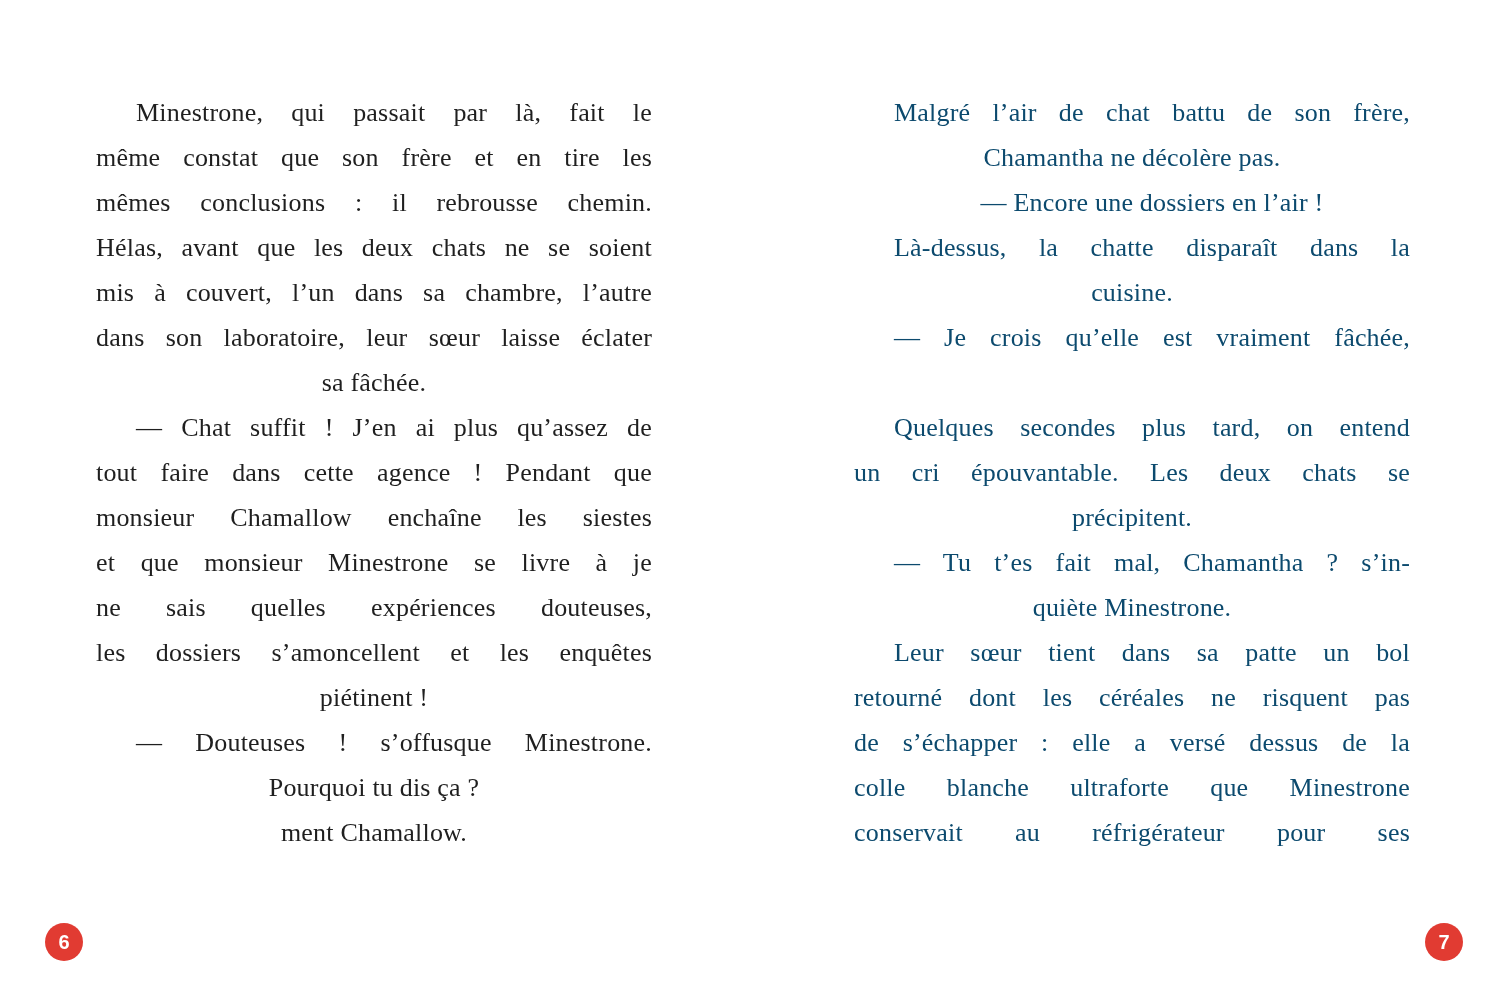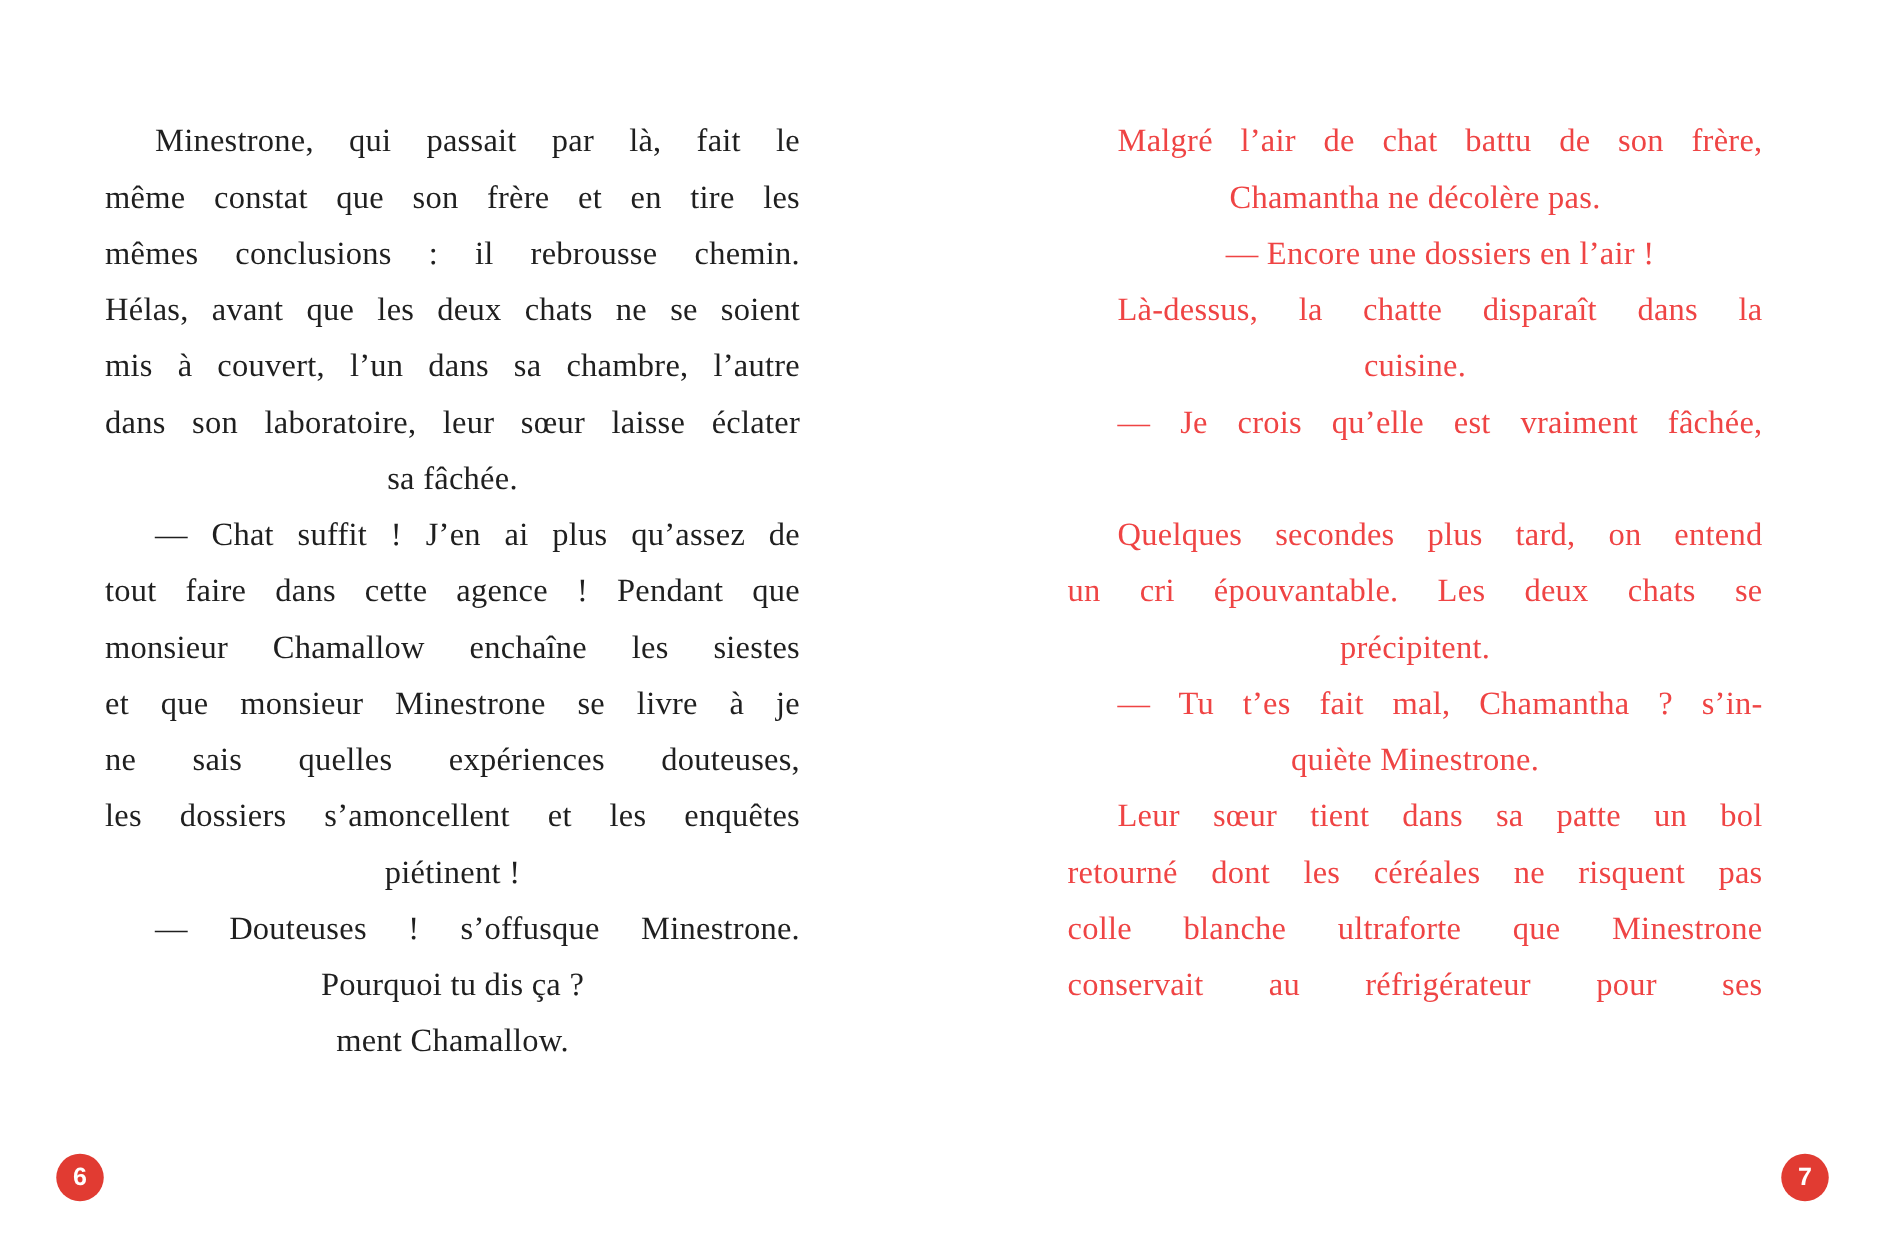--- a/index.html
+++ b/index.html
@@ -17,21 +17,21 @@
   }
   .text-block {
     position: absolute;
     top: 90px;
     width: 556px;
     font-size: 26px;
     line-height: 45px;
     color: #1f1f1f;
     letter-spacing: 0.2px;
   }
-  .text-block.left  { left: 84px; }
+  .text-block.left  { left: 96px; }
   .text-block.right { left: 854px; }
   .line {
     height: 45px;
     overflow: hidden;
     text-align: center;
     white-space: normal;
   }
   .line.justify {
     text-align: justify;
     text-align-last: justify;
@@ -72,35 +72,36 @@
       <div class="line justify">monsieur Chamallow enchaîne les siestes</div>
       <div class="line justify">et que monsieur Minestrone se livre à je</div>
       <div class="line justify">ne sais quelles expériences douteuses,</div>
       <div class="line justify">les dossiers s’amoncellent et les enquêtes</div>
       <div class="line">piétinent !</div>
       <div class="line justify indent">— Douteuses ! s’offusque Minestrone.</div>
       <div class="line">Pourquoi tu dis ça ?</div>
       <div class="line">ment Chamallow.</div>
     </div>
 
-  <div class="text-block right" style="color: #ef4444;">
+  <div class="text-block right" style="color: #0c4a6e;">
       <div class="line justify indent">Malgré l’air de chat battu de son frère,</div>
       <div class="line">Chamantha ne décolère pas.</div>
       <div class="line indent">— Encore une dossiers en l’air !</div>
       <div class="line justify indent">Là-dessus, la chatte disparaît dans la</div>
       <div class="line">cuisine.</div>
       <div class="line justify indent">— Je crois qu’elle est vraiment fâchée,</div>
       <div class="line"></div>
       <div class="line justify indent">Quelques secondes plus tard, on entend</div>
       <div class="line justify">un cri épouvantable. Les deux chats se</div>
       <div class="line">précipitent.</div>
       <div class="line justify indent">— Tu t’es fait mal, Chamantha ? s’in-</div>
       <div class="line">quiète Minestrone.</div>
       <div class="line justify indent">Leur sœur tient dans sa patte un bol</div>
       <div class="line justify">retourné dont les céréales ne risquent pas</div>
+      <div class="line justify">de s’échapper : elle a versé dessus de la</div>
       <div class="line justify">colle blanche ultraforte que Minestrone</div>
       <div class="line justify">conservait au réfrigérateur pour ses</div>
     </div>
 
   <div class="page-number left" style="background: rgb(225, 59, 50); color: rgb(255, 255, 255);">6</div>
 
   <div class="page-number right" style="background: rgb(225, 59, 50); color: rgb(255, 255, 255);">7</div>
 
 </div>
 

